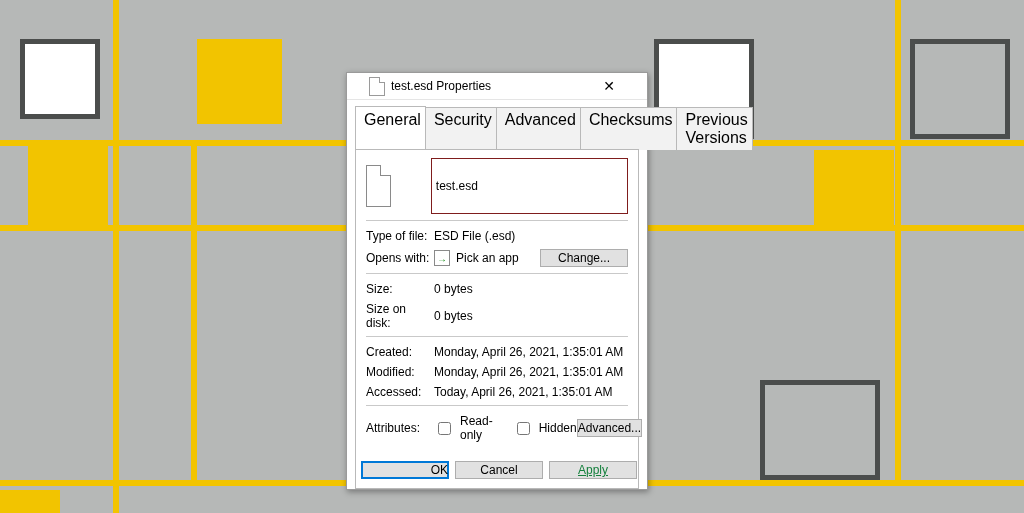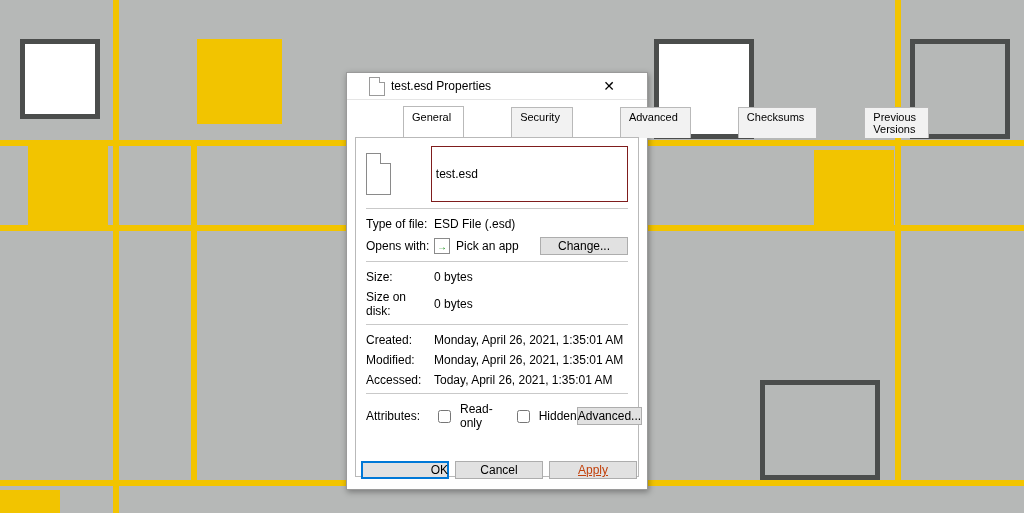--- a/index.html
+++ b/index.html
@@ -36,39 +36,39 @@
     position:absolute;left:346px;top:72px;width:300px;height:416px;
     background:#ffffff;border:1px solid #9a9a9a;box-shadow:1px 2px 6px rgba(0,0,0,.35);
   }
   .titlebar{height:26px;line-height:26px;padding:0 22px;display:flex;align-items:center;border-bottom:1px solid #e5e5e5;}
   .file-icon{width:14px;height:17px;border:1px solid #9a9a9a;background:#fff;position:relative;margin-right:6px;}
   .file-icon:before{content:"";position:absolute;right:-1px;top:-1px;width:5px;height:5px;background:#fff;border-left:1px solid #9a9a9a;border-bottom:1px solid #9a9a9a;}
   .title{flex:1;font-size:12px;}
   .close{width:32px;text-align:center;font-size:14px;font-family:Arial,sans-serif;cursor:default;}
 
   .tabs{display:flex;padding:6px 8px 0 8px;}
-  .tab{padding:4px 12px 3px 8px;border:1px solid #b9b9b9;border-bottom:none;background:#fdfdfd;font-size:11px;margin-right:-1px;position:relative;cursor:default;margin-left:48px;}
+  .tab{padding:4px 4px 3px 8px;border:1px solid #b9b9b9;border-bottom:none;background:#fdfdfd;font-size:16px;margin-right:-1px;position:relative;cursor:default;}
   .tab.inactive{background:#f2f2f2;top:1px;padding-top:3px;padding-bottom:3px;}
   .tab.active{background:#ffffff;z-index:2;}
   .tabpage{margin:0 8px 8px 8px;border:1px solid #b9b9b9;border-top:1px solid #b9b9b9;height:338px;position:relative;background:#ffffff;}
   .tabpage-inner{position:absolute;inset:0;padding:8px 10px;}
 
   .row{display:flex;align-items:center;margin-bottom:6px;}
   .lbl{width:68px;flex:none;}
   .val{flex:1;}
   input.filename{width:100%;border:1px solid #7f1d1d;padding:20px 4px;font:inherit;margin-left:28px;}
   hr.sep{border:none;border-top:1px solid #c9c9c9;margin:6px 0 8px 0;}
 
   .icon-big{width:32px;height:40px;border:1px solid #8a8a8a;background:#fff;position:relative;margin-right:12px;}
   .icon-big:before{content:"";position:absolute;right:-1px;top:-1px;width:10px;height:10px;background:#fff;border-left:1px solid #8a8a8a;border-bottom:1px solid #8a8a8a;}
 
   .pickapp{width:14px;height:14px;border:1px solid #8a8a8a;display:inline-flex;align-items:center;justify-content:center;margin-right:6px;color:#1a8f1a;font-weight:bold;font-size:10px;}
   button.win{background:#e1e1e1;border:1px solid #adadad;padding:1px 0;width:88px;font:inherit;cursor:default;}
   button.win.default{border:1px solid #0078d7;box-shadow:inset 0 0 0 1px #0078d7;background:#e1e1e1;text-align:right;}
-  button.win:disabled{color:#c2410c;text-decoration:underline;}
+  button.win:disabled{color:#15803d;text-decoration:underline;}
 
   .chk{width:13px;height:13px;}
 
   .footer{position:absolute;right:10px;bottom:10px;display:flex;gap:6px;}
 </style>
 </head>
 <body>
 
 <div class="bg">
   <div class="yline h1"></div>

